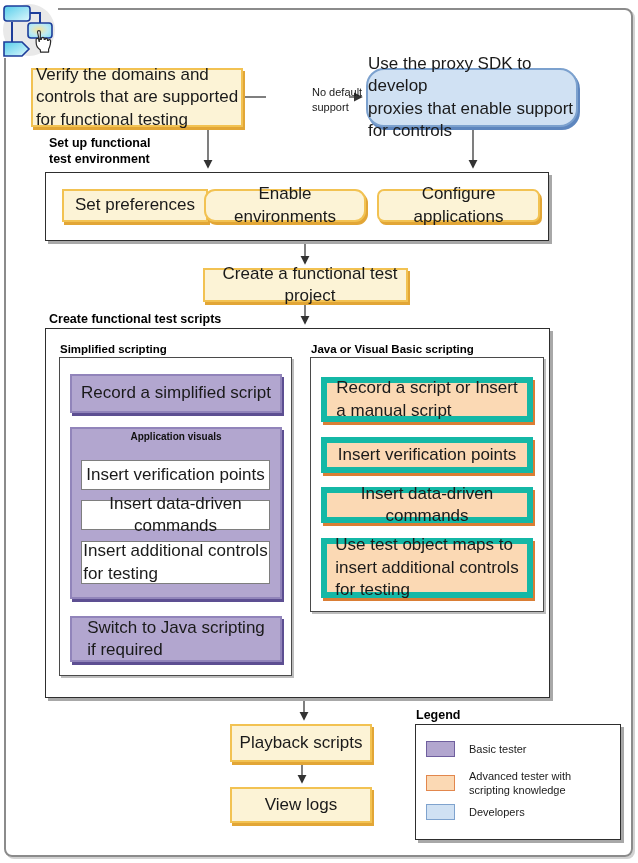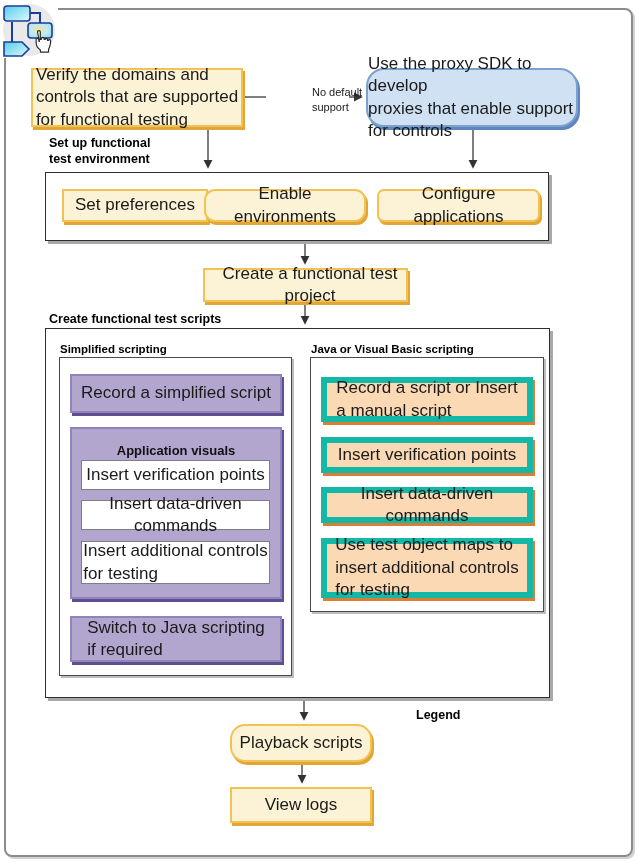--- a/index.html
+++ b/index.html
@@ -15,21 +15,21 @@
   .ybox{background:#fcf3d6;border:2px solid #f2c252;box-shadow:2px 3px 0 #e2a636;}
   .bbox{background:#d0e1f3;border:2px solid #7ca1ce;box-shadow:2px 3px 0 #5e86be;}
   .pbox{background:#b2a6cf;border:2px solid #9184ba;box-shadow:2px 3px 0 #5d4f92;}
   .obox{background:#fbd9b4;border:6px solid #14b8a6;box-shadow:2px 3px 0 #da7e35;}
   .wbox{background:#fff;border:1px solid #7e7e7e;box-shadow:none;}
   .container{position:absolute;background:#fff;border:1px solid #2e2e2e;box-shadow:3px 3px 0 #a8a8a8;box-sizing:border-box;}
   .subcontainer{position:absolute;background:#fff;border:1px solid #4a4a4a;box-shadow:2px 2px 0 #bdbdbd;box-sizing:border-box;}
   .heading{position:absolute;font-weight:bold;font-size:12.5px;line-height:1.25;color:#000;white-space:pre-line;}
   .sublabel{position:absolute;font-weight:bold;font-size:11.5px;color:#000;}
   .pgroup{position:absolute;background:#b2a6cf;border:2px solid #9184ba;box-shadow:2px 3px 0 #5d4f92;box-sizing:border-box;}
-  .pgroup .group-title{font-weight:bold;font-size:13px;text-align:center;padding-top:14px;color:#111;}
+  .pgroup .group-title{font-weight:bold;font-size:10px;text-align:center;padding-top:2px;color:#111;}
   .pgroup .box{cursor:pointer;}
   .legend-box{position:absolute;left:415px;top:724px;width:206px;height:116px;background:#fff;border:1px solid #2e2e2e;box-shadow:3px 3px 0 #a8a8a8;box-sizing:border-box;}
   .legend-row{position:absolute;left:0;display:flex;align-items:center;}
   .swatch{width:27px;height:14px;border:1px solid #666;margin-left:10px;margin-right:14px;flex:none;}
   .legend-label{font-size:11px;line-height:1.3;white-space:pre-line;color:#1a1a1a;}
 </style>
 </head>
 <body>
 
 <div class="canvas">
@@ -153,22 +153,37 @@
   </div>
   <div class="box obox center" style="left:321px;top:487px;width:212px;height:36px;">
     <span>Insert data-driven commands</span>
   </div>
   <div class="box obox" style="left:321px;top:538px;width:212px;height:60px;">
     <span>Use test object maps to
 insert additional controls
 for testing</span>
   </div>
 
-  <div class="box ybox center" style="left:230px;top:724px;width:142px;height:38px;border-radius:15px;">
+  <div class="box ybox center" style="left:230px;top:724px;width:142px;height:38px;">
     <span>Playback scripts</span>
   </div>
   <div class="box ybox center" style="left:230px;top:787px;width:142px;height:36px;">
     <span>View logs</span>
   </div>
 
   <div class="heading" style="left:416px;top:708px;">Legend</div>
+  <div class="legend-box">
+    <div class="legend-row" style="top:16px;">
+      <span class="swatch" style="background: rgb(178, 166, 207); border-color: rgb(111, 95, 158);"></span>
+      <span class="legend-label">Basic tester</span>
+    </div>
+    <div class="legend-row" style="top:44px;">
+      <span class="swatch" style="background: rgb(251, 217, 180); border-color: rgb(226, 135, 77);"></span>
+      <span class="legend-label">Advanced tester with
+scripting knowledge</span>
+    </div>
+    <div class="legend-row" style="top:79px;">
+      <span class="swatch" style="background: rgb(208, 225, 243); border-color: rgb(127, 163, 206);"></span>
+      <span class="legend-label">Developers</span>
+    </div>
+  </div>
 
 </div>
 
 </body></html>

